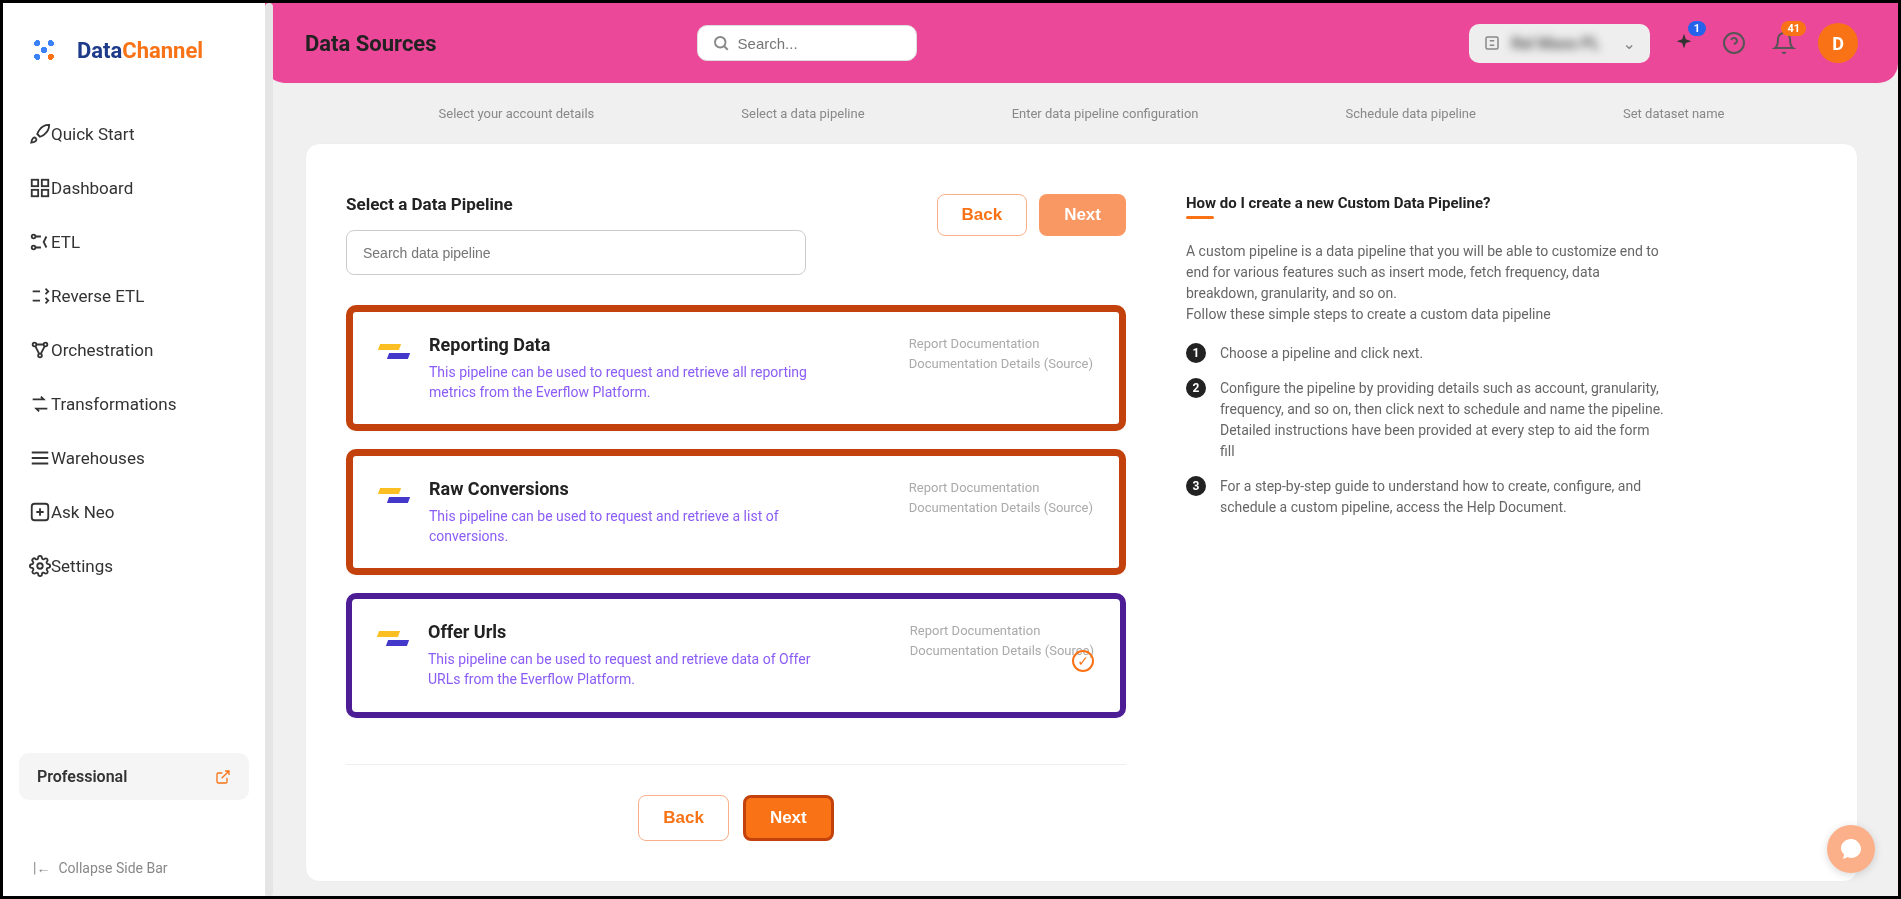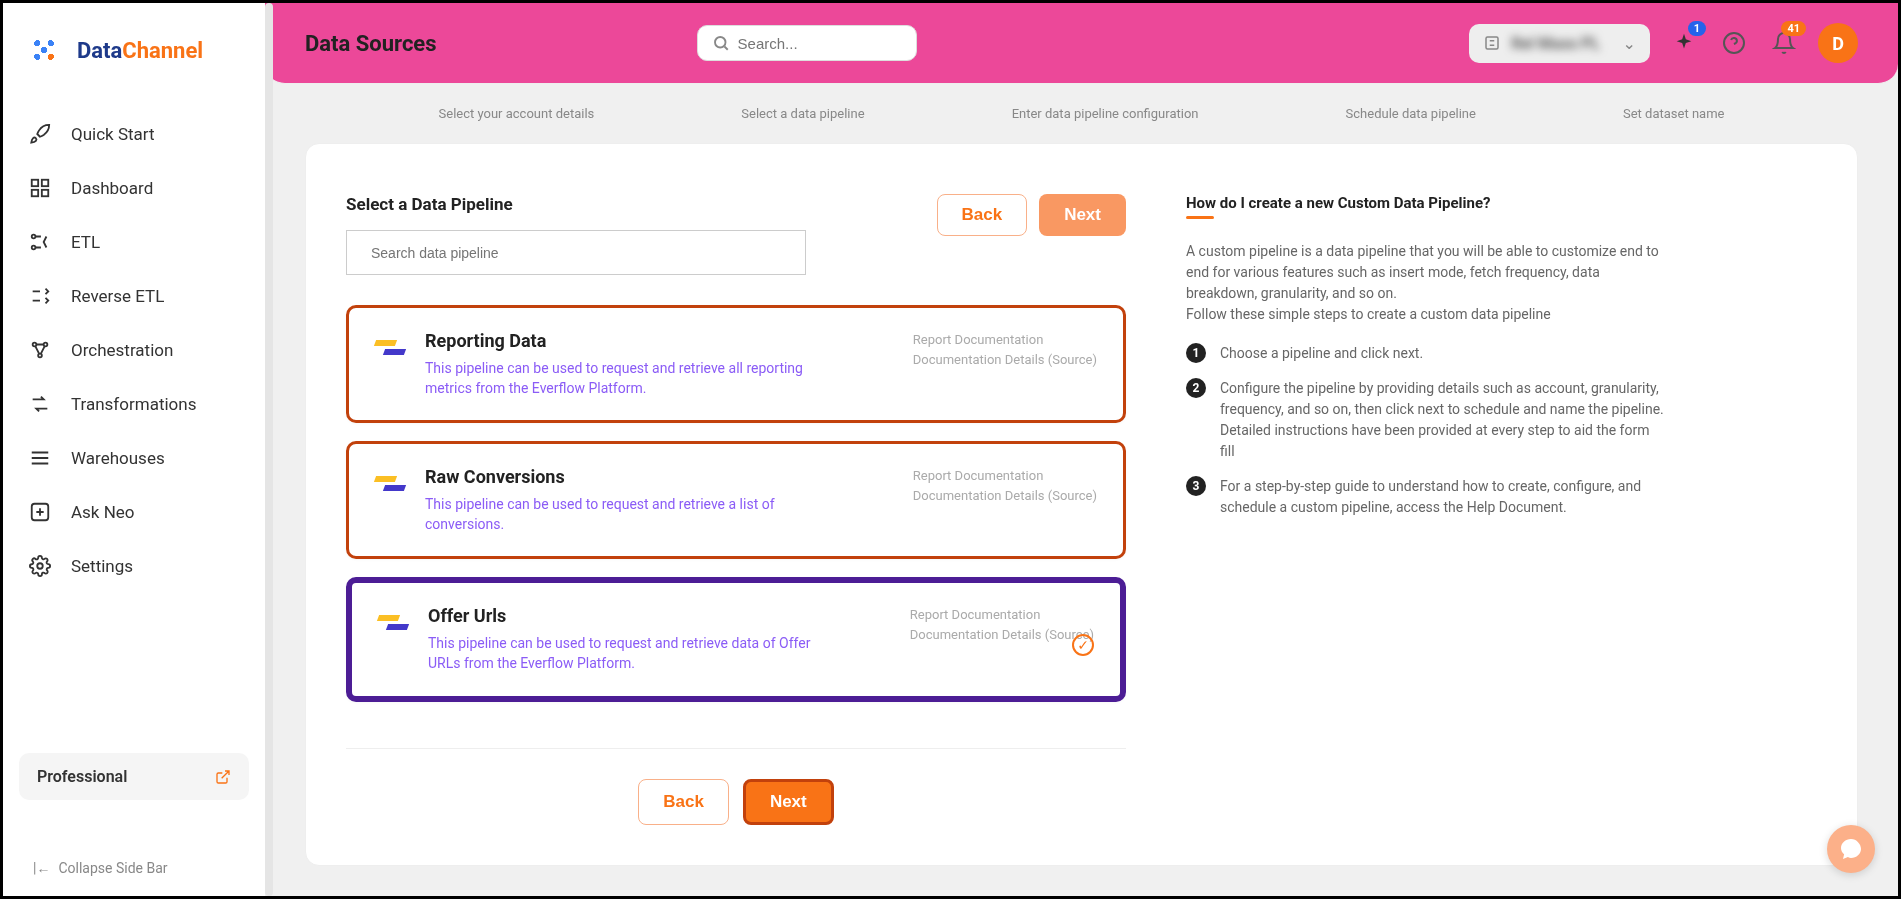--- a/index.html
+++ b/index.html
@@ -8,21 +8,21 @@
 
 
 .sidebar { width: 262px; background: #fff; display: flex; flex-direction: column; position: relative; }
 .sidebar::after { content: ''; position: absolute; right: -8px; top: 0; bottom: 0; width: 8px; background: #e5e5e5; border-radius: 4px; }
 .logo { padding: 30px 24px 20px; display: flex; align-items: center; gap: 16px; }
 .logo-icon { width: 34px; height: 34px; background: radial-gradient(circle at 30% 30%, #3b82f6 3px, transparent 3px), radial-gradient(circle at 70% 30%, #3b82f6 3px, transparent 3px), radial-gradient(circle at 50% 50%, #3b82f6 3px, transparent 3px), radial-gradient(circle at 30% 70%, #3b82f6 3px, transparent 3px), radial-gradient(circle at 70% 70%, #f97316 3px, transparent 3px); border-radius: 50%; }
 .logo-text { font-size: 22px; font-weight: 700; }
 .logo-text .data { color: #1e3a8a; }
 .logo-text .channel { color: #f97316; }
 .nav { flex: 1; padding-top: 20px; }
-.nav-item { display: flex; align-items: center; gap: 20px; padding: 16px 26px; color: #333; font-size: 17px; cursor: pointer; }
+.nav-item { display: flex; align-items: center; padding: 16px 26px; color: #333; font-size: 17px; cursor: pointer; }
 .nav-icon { width: 22px; height: 22px; display: flex; align-items: center; justify-content: center; }
 .plan-badge { margin: 20px 16px 50px; padding: 14px 18px; background: #f5f5f5; border-radius: 10px; display: flex; justify-content: space-between; align-items: center; font-weight: 600; color: #333; font-size: 16px; }
 .collapse-link { padding: 10px 30px 20px; color: #888; font-size: 14px; cursor: pointer; display: flex; align-items: center; gap: 8px; }
 
 
 .main { flex: 1; background: #f0f0f0; display: flex; flex-direction: column; }
 .topbar { background: #ec4899; margin: 0; padding: 20px 40px; display: flex; align-items: center; gap: 20px; border-bottom: 1px solid #eee; border-radius: 0 0 20px 20px; }
 .page-title { font-size: 22px; font-weight: 700; color: #222; }
 .search-box { margin-left: 240px; display: flex; align-items: center; background: #fff; border: 1px solid #ddd; border-radius: 10px; padding: 8px 14px; width: 220px; }
 .search-box input { border: none; outline: none; font-size: 15px; width: 100%; color: #888; }
@@ -37,30 +37,30 @@
 
 
 .steps { display: flex; justify-content: space-around; padding: 22px 100px; color: #888; font-size: 13px; }
 
 
 .content { background: #fff; margin: 0 40px 40px; border-radius: 14px; padding: 50px 40px 40px; flex: 1; border: 1px solid #eee; display: flex; gap: 60px; }
 .left-col { flex: 1; max-width: 780px; }
 .right-col { width: 480px; }
 .section-title { font-size: 17px; font-weight: 700; color: #222; margin-bottom: 16px; }
 .top-row { display: flex; justify-content: space-between; align-items: flex-start; margin-bottom: 30px; }
-.search-pipeline { border: 1px solid #ccc; border-radius: 0; padding: 12px 24px; width: 460px; }
+.search-pipeline { border: 1px solid #ccc; border-radius: 8px; padding: 12px 16px; width: 460px; }
 .search-pipeline input { border: none; outline: none; width: 100%; font-size: 14px; color: #888; }
 .btn-row { display: flex; gap: 12px; }
 .btn { padding: 10px 24px; border-radius: 8px; font-size: 17px; font-weight: 600; cursor: pointer; border: 1px solid transparent; }
 .btn-outline { background: #fff; border-color: #f9b089; color: #f97316; }
 .btn-primary { background: #f99862; color: #fff; }
 .btn-primary.highlighted { background: #f97316; border: 3px solid #c2410c; }
 
 .pipeline-list { display: flex; flex-direction: column; gap: 18px; }
-.pipeline-card { border: 3px solid #c2410c; border-radius: 10px; padding: 22px 26px; display: flex; gap: 20px; position: relative; box-shadow: 0 1px 3px rgba(0,0,0,0.03); }
+.pipeline-card { border: 7px solid #c2410c; border-radius: 10px; padding: 22px 26px; display: flex; gap: 20px; position: relative; box-shadow: 0 1px 3px rgba(0,0,0,0.03); }
 .pipeline-card.selected { border: 6px solid #4c1d95; }
 .pipeline-icon { width: 30px; height: 30px; display: flex; flex-direction: column; justify-content: center; gap: 3px; flex-shrink: 0; margin-top: 2px; }
 .pipeline-icon .bar1 { height: 6px; background: #fbbf24; width: 70%; transform: skewX(-20deg); }
 .pipeline-icon .bar2 { height: 6px; background: #4338ca; width: 70%; margin-left: 30%; transform: skewX(-20deg); }
 .pipeline-body { flex: 1; }
 .pipeline-title { font-size: 18px; font-weight: 700; color: #222; margin-bottom: 8px; }
 .pipeline-desc { font-size: 14px; color: #8b5cf6; max-width: 410px; line-height: 1.4; }
 .pipeline-links { text-align: left; color: #aaa; font-size: 13px; line-height: 1.5; }
 .check-icon { position: absolute; bottom: 40px; right: 26px; width: 22px; height: 22px; border: 2px solid #f97316; border-radius: 50%; display: flex; align-items: center; justify-content: center; color: #f97316; font-size: 14px; }
 

